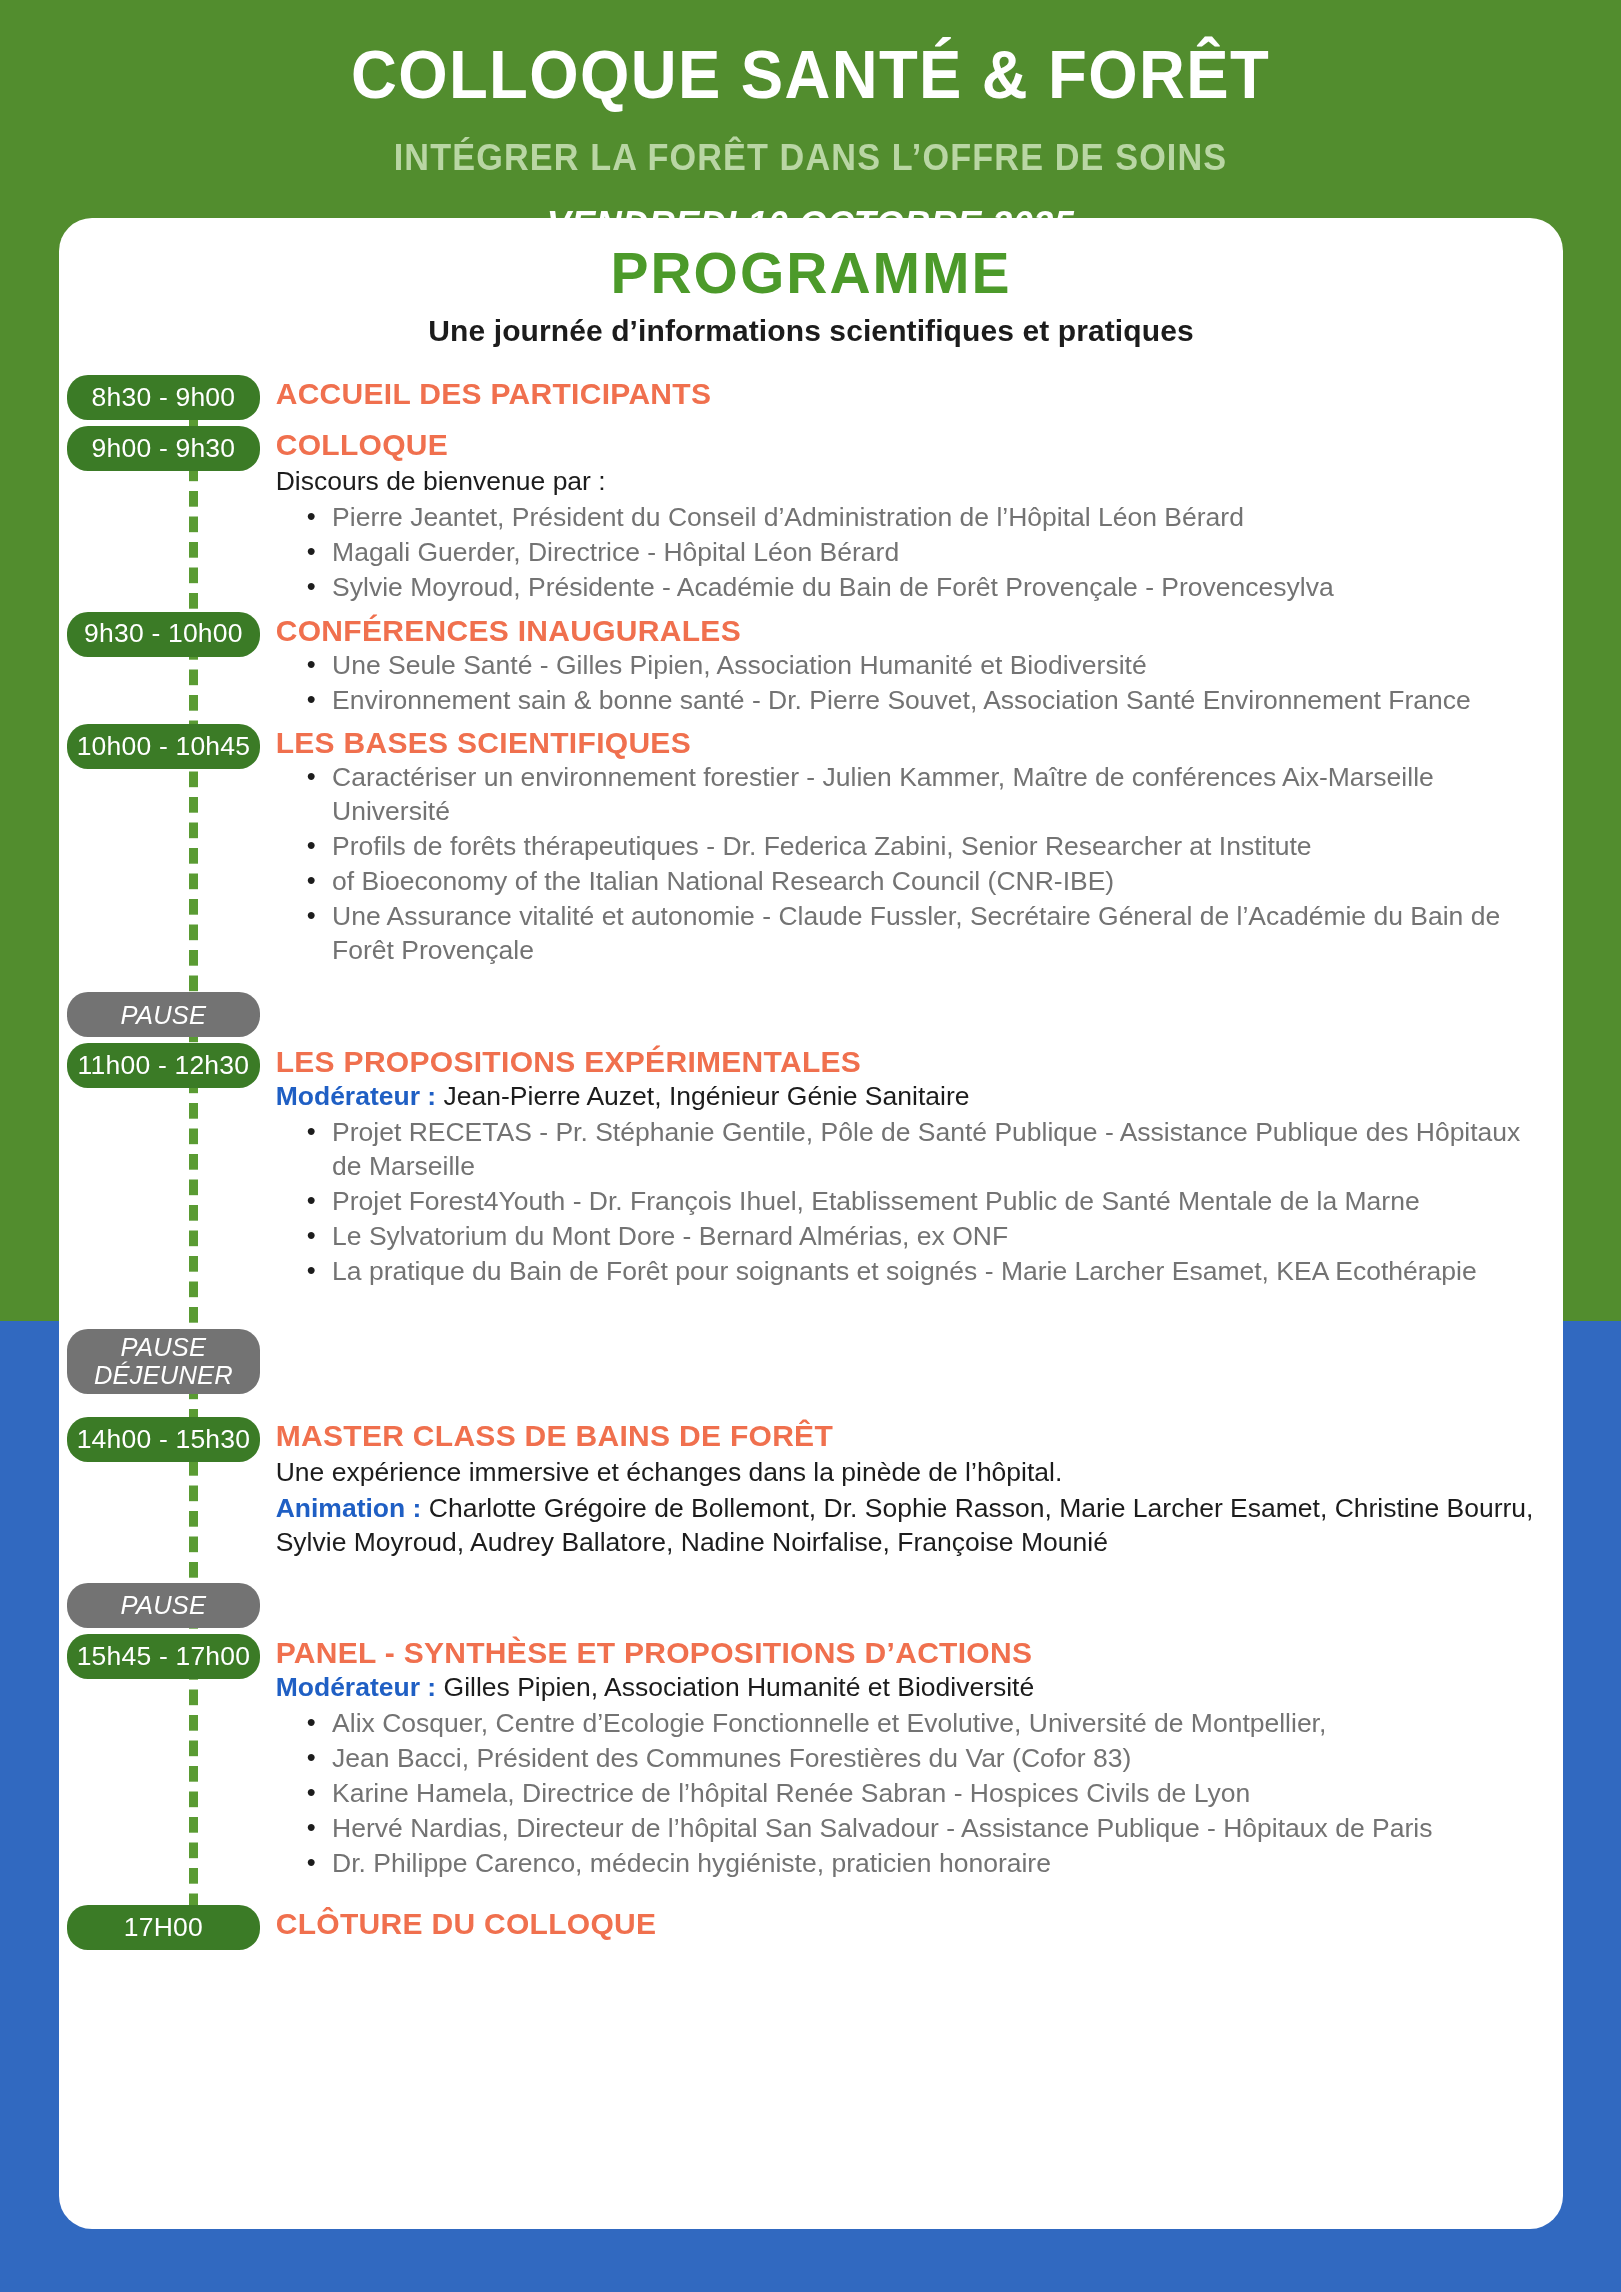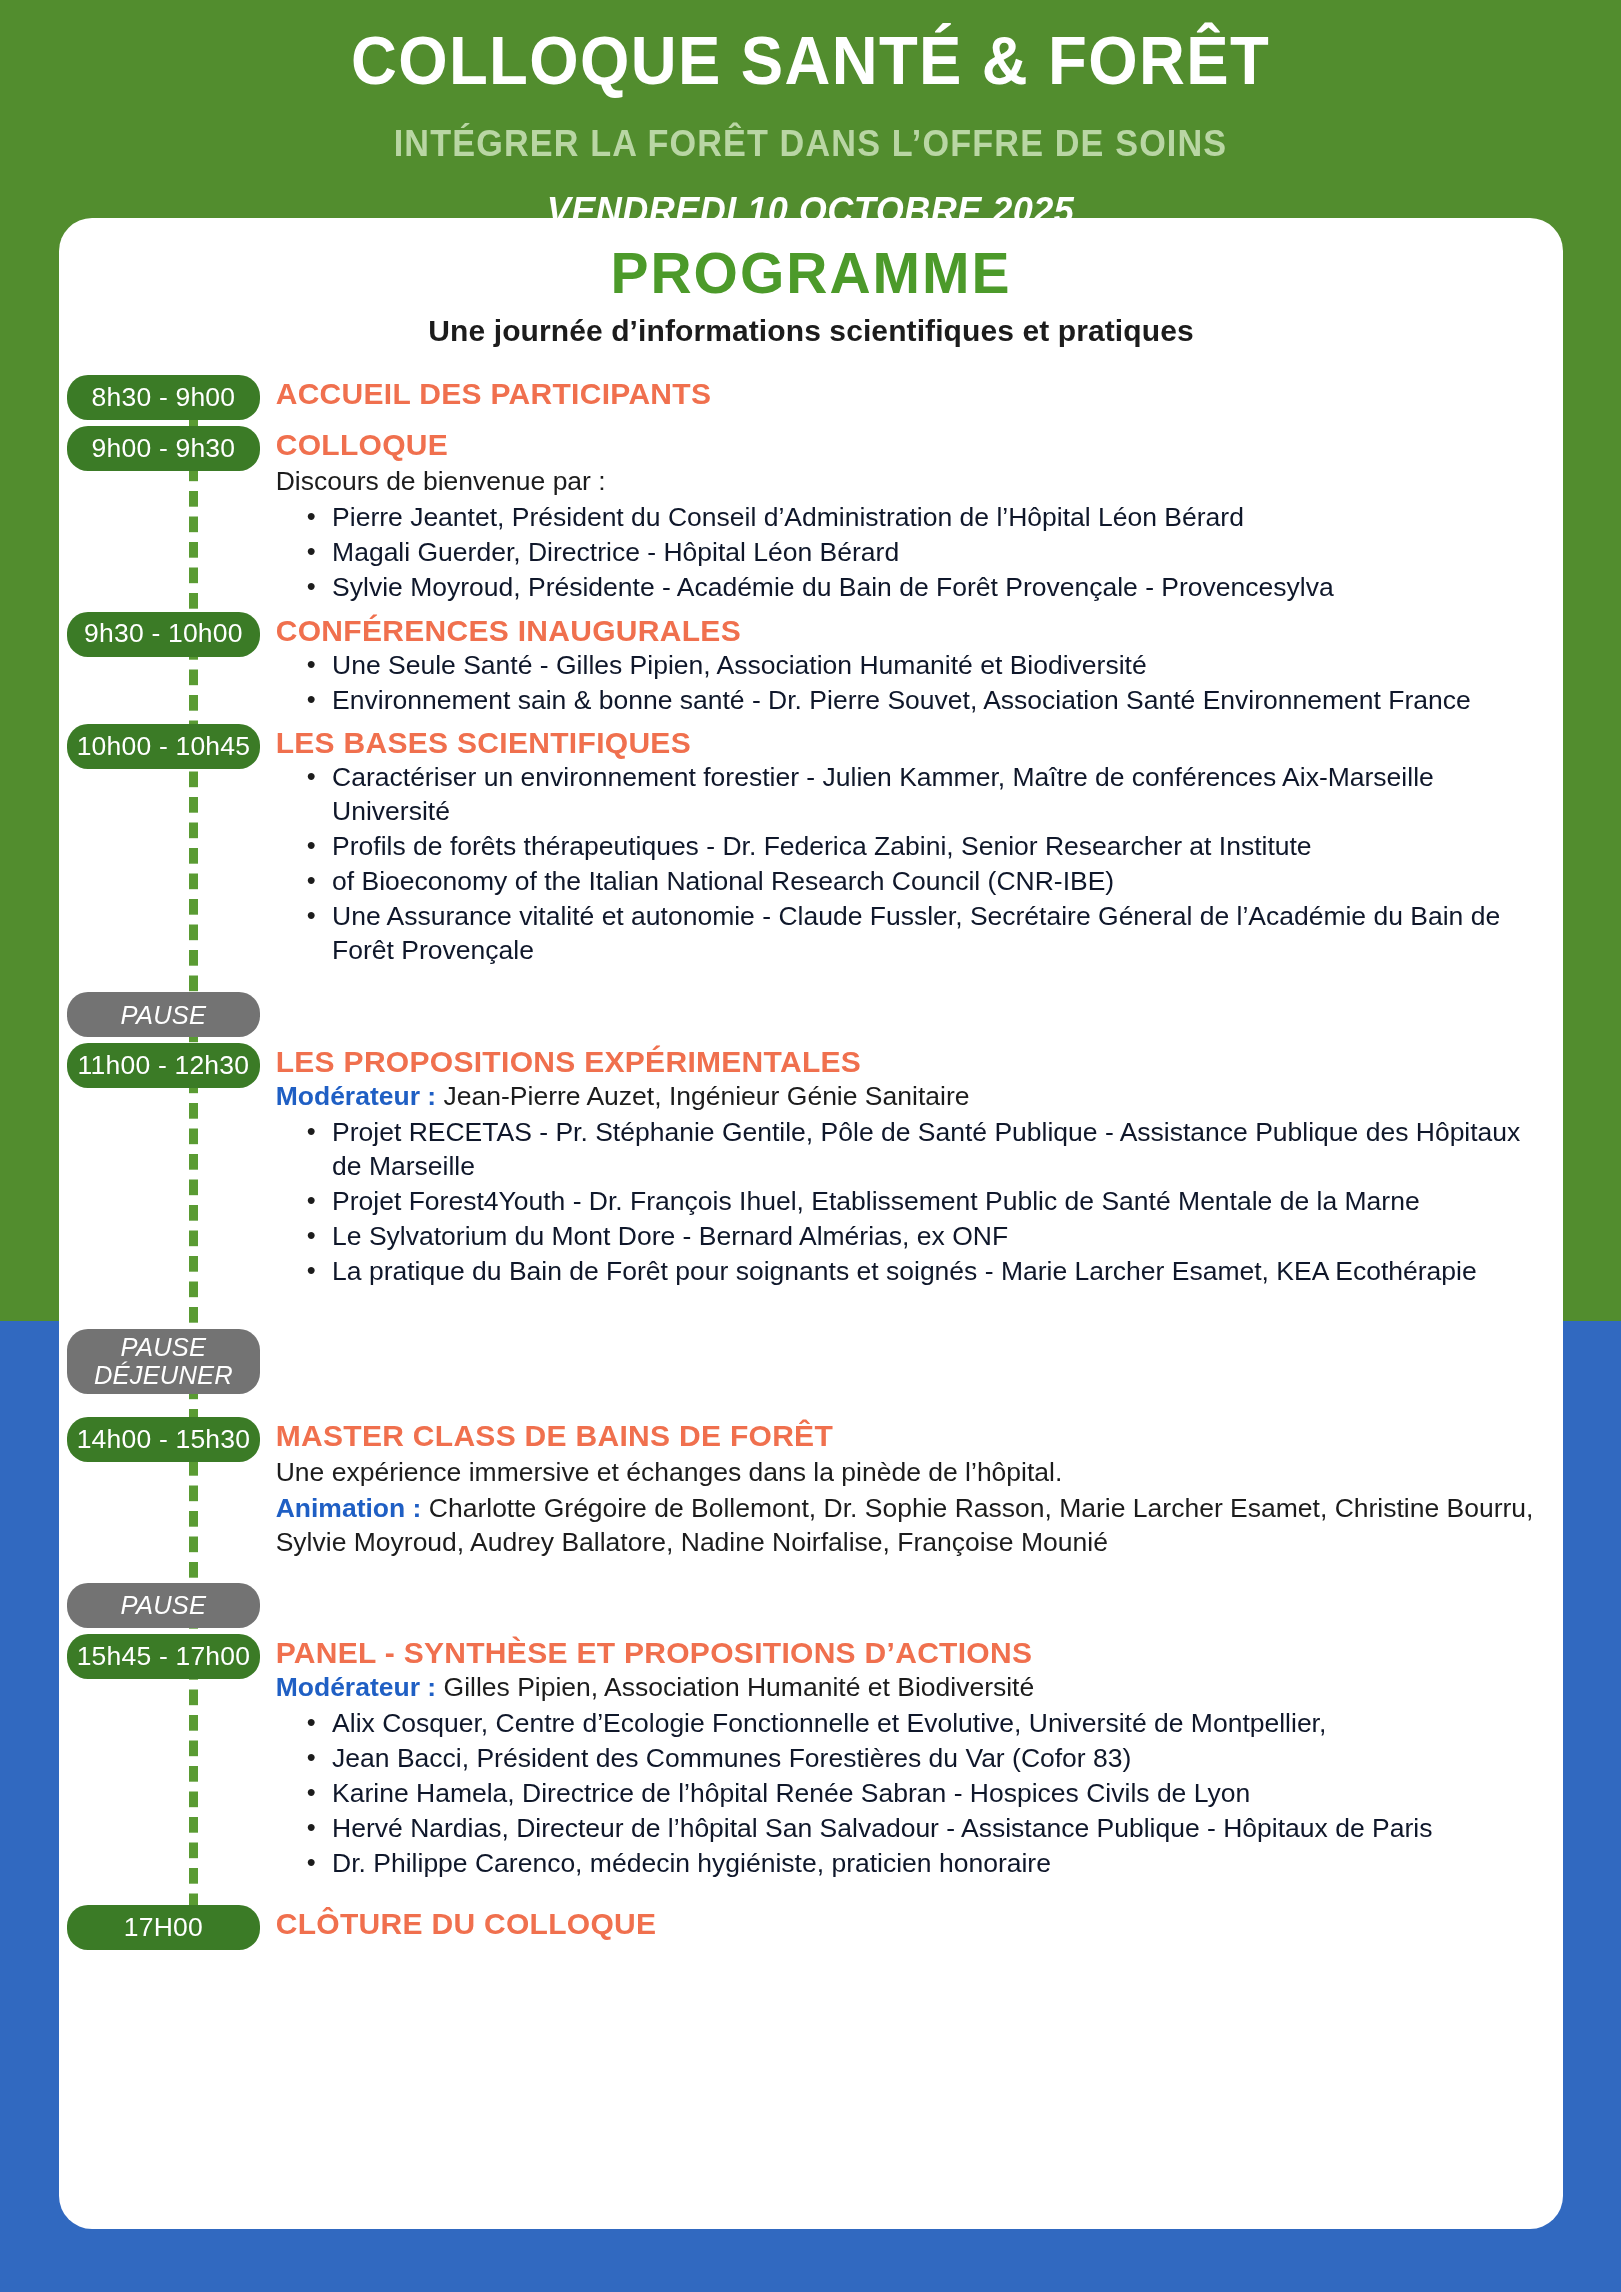--- a/index.html
+++ b/index.html
@@ -31,21 +31,21 @@
     height: 971px;
     background: #3169c0;
   }
 
   
   .header {
     position: absolute;
     left: 0; top: 0;
     width: 1621px;
     text-align: center;
-    padding-top: 25px;
+    padding-top: 39px;
     z-index: 5;
   }
   .title-main {
     color: #ffffff;
     font-size: 69px;
     font-weight: bold;
     letter-spacing: 1.5px;
     line-height: 1.05;
     font-stretch: condensed;
     transform: scaleX(0.92);
@@ -194,21 +194,21 @@
     font-weight: bold;
   }
 
   ul.items {
     list-style: none;
     margin-top: 2px;
     padding-left: 29px;
   }
   ul.items li {
     position: relative;
-    color: #0f172a;
+    color: #737373;
     font-size: 26.5px;
     line-height: 1.28;
     padding-left: 27.4px;
     margin-bottom: 1px;
   }
   ul.items li::before {
     content: "\2022";
     position: absolute;
     left: 2px;
     top: -1px;

